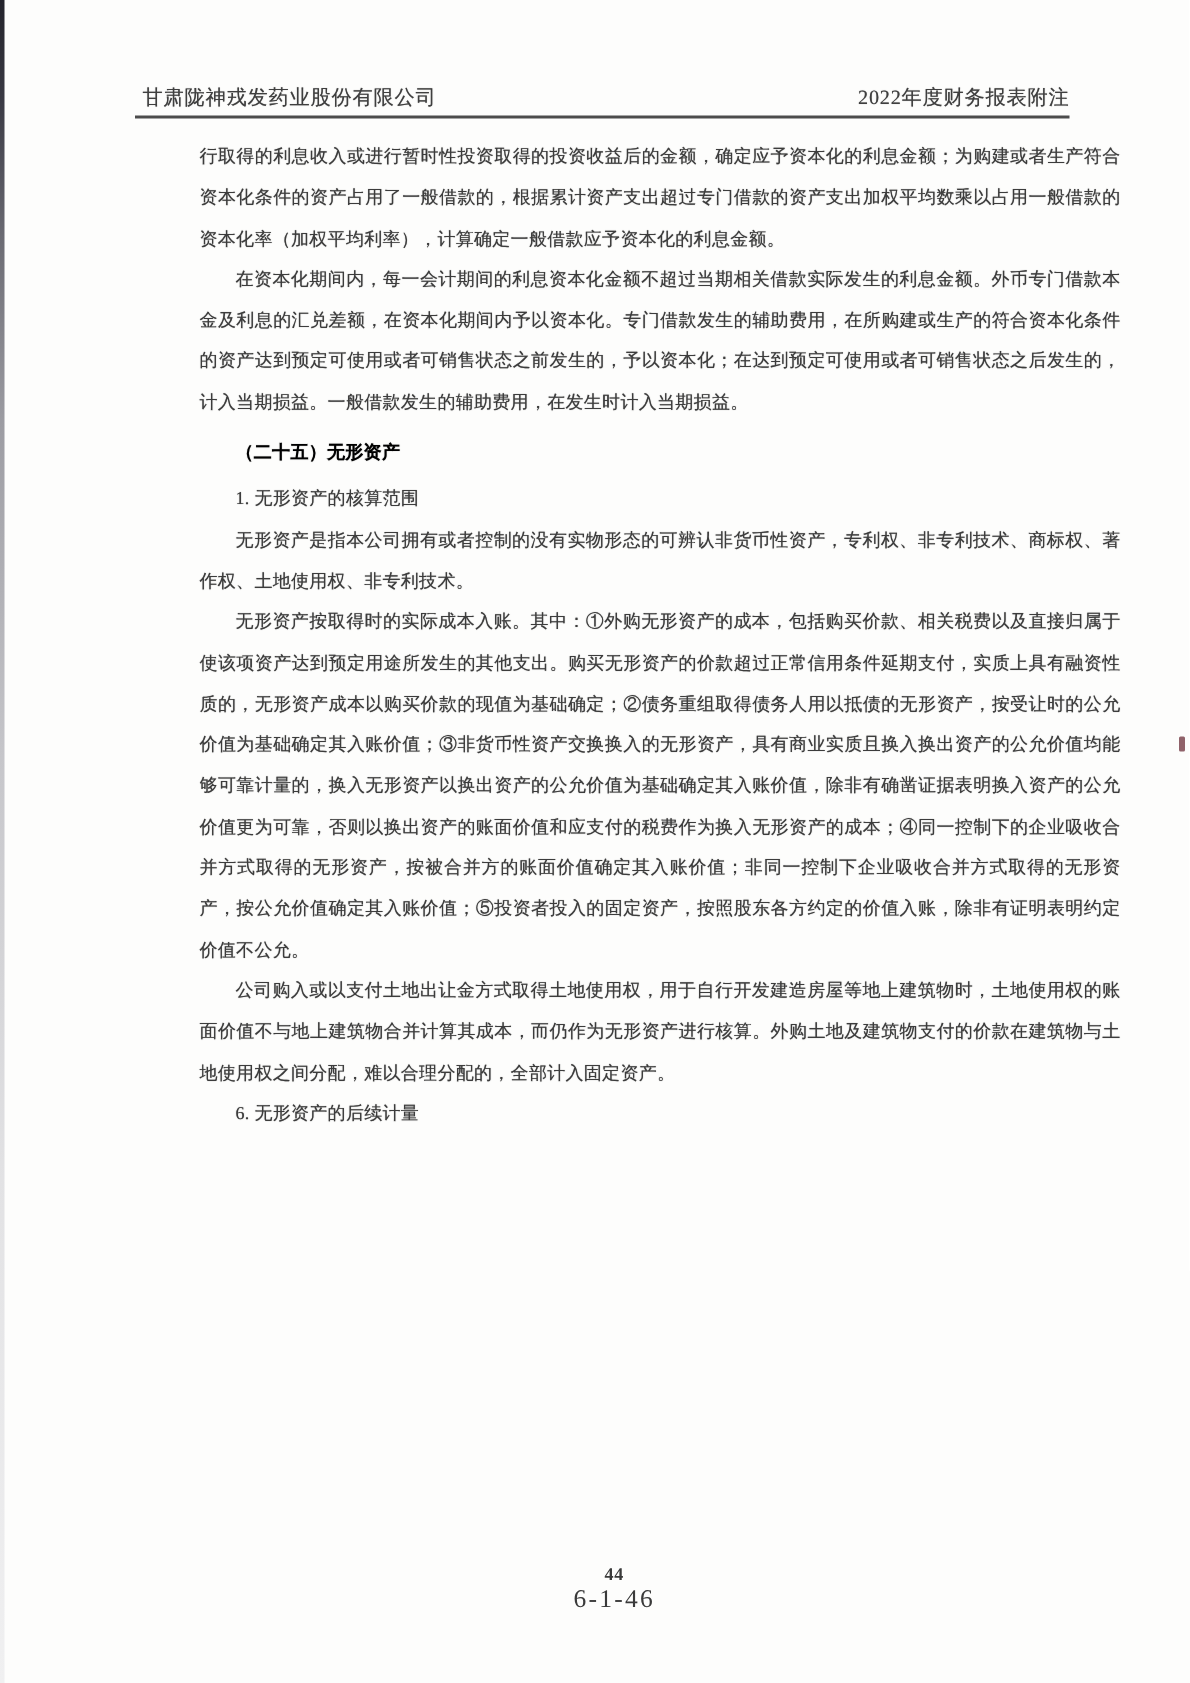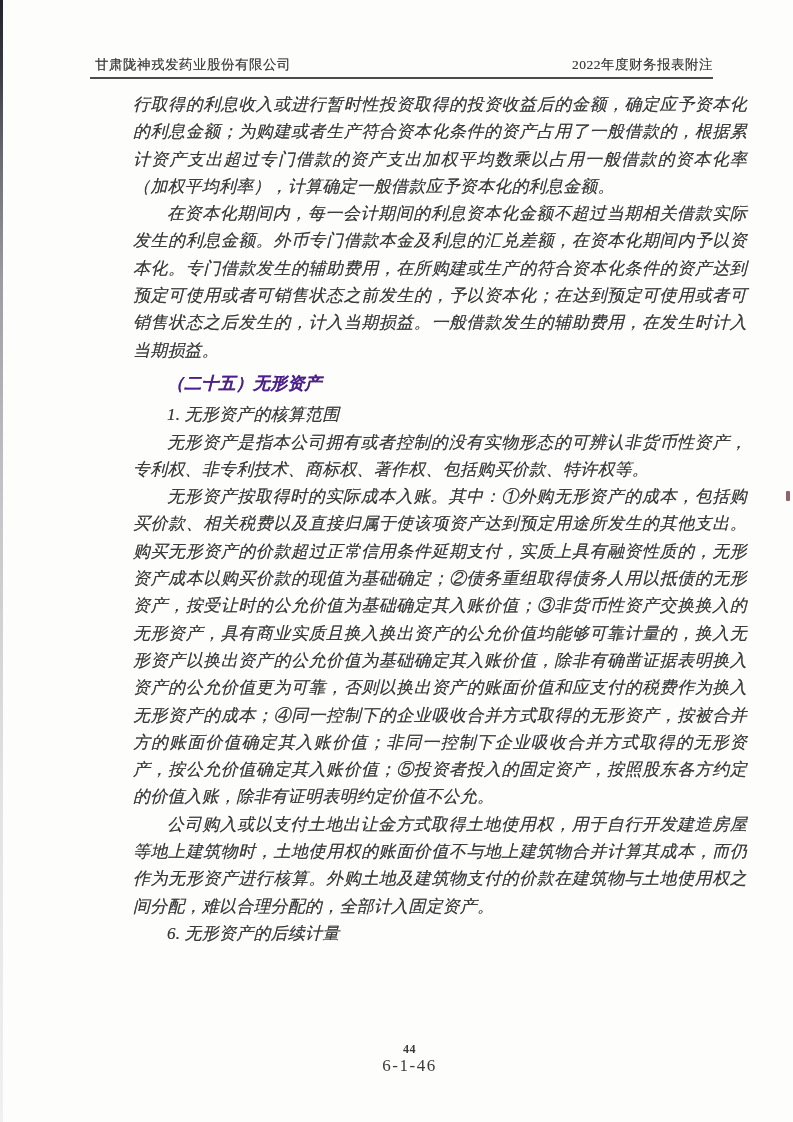--- a/index.html
+++ b/index.html
@@ -48,34 +48,33 @@
   .header-rule {
     position: absolute;
     top: 77px; left: 90px;
     width: 623px;
     border-bottom: 2px solid #4c4c4c;
   }
   .doc-body {
     position: absolute;
     top: 91px; left: 133px;
     width: 614px;
-    font-size: 17px;
+    font-size: 12px;
     line-height: 27.3px;
     text-align: justify;
     text-shadow: 0 0 .6px rgba(66,66,66,.75);
     letter-spacing: .2px;
-    font-style: italic;
   }
   .para { margin: 0; text-indent: 2em; }
   .para.noindent { text-indent: 0; }
   .section-heading {
     margin: 6px 0 4px;
     text-indent: 2em;
     font-weight: bold;
-    color: #4c1d95;
+    color: #000000;
   }
   .sub-heading { margin: 0; text-indent: 2em; }
   .footer {
     position: absolute;
     top: 1043px; left: 0;
     width: 100%;
     text-align: center;
     transform: translateX(13px);
     color: #3a3a3a;
   }
@@ -103,21 +102,21 @@
     <span>甘肃陇神戎发药业股份有限公司</span>
     <span>2022年度财务报表附注</span>
   </div>
   <div class="header-rule"></div>
 
   <div class="doc-body">
     <p class="para noindent">行取得的利息收入或进行暂时性投资取得的投资收益后的金额，确定应予资本化的利息金额；为购建或者生产符合资本化条件的资产占用了一般借款的，根据累计资产支出超过专门借款的资产支出加权平均数乘以占用一般借款的资本化率（加权平均利率），计算确定一般借款应予资本化的利息金额。</p>
     <p class="para">在资本化期间内，每一会计期间的利息资本化金额不超过当期相关借款实际发生的利息金额。外币专门借款本金及利息的汇兑差额，在资本化期间内予以资本化。专门借款发生的辅助费用，在所购建或生产的符合资本化条件的资产达到预定可使用或者可销售状态之前发生的，予以资本化；在达到预定可使用或者可销售状态之后发生的，计入当期损益。一般借款发生的辅助费用，在发生时计入当期损益。</p>
     <p class="section-heading">（二十五）无形资产</p>
     <p class="sub-heading">1. 无形资产的核算范围</p>
-    <p class="para">无形资产是指本公司拥有或者控制的没有实物形态的可辨认非货币性资产，专利权、非专利技术、商标权、著作权、包括购买价款、特许权等。</p>
+    <p class="para">无形资产是指本公司拥有或者控制的没有实物形态的可辨认非货币性资产，专利权、非专利技术、商标权、著作权、土地使用权、非专利技术。</p>
     <p class="para">无形资产按取得时的实际成本入账。其中：①外购无形资产的成本，包括购买价款、相关税费以及直接归属于使该项资产达到预定用途所发生的其他支出。购买无形资产的价款超过正常信用条件延期支付，实质上具有融资性质的，无形资产成本以购买价款的现值为基础确定；②债务重组取得债务人用以抵债的无形资产，按受让时的公允价值为基础确定其入账价值；③非货币性资产交换换入的无形资产，具有商业实质且换入换出资产的公允价值均能够可靠计量的，换入无形资产以换出资产的公允价值为基础确定其入账价值，除非有确凿证据表明换入资产的公允价值更为可靠，否则以换出资产的账面价值和应支付的税费作为换入无形资产的成本；④同一控制下的企业吸收合并方式取得的无形资产，按被合并方的账面价值确定其入账价值；非同一控制下企业吸收合并方式取得的无形资产，按公允价值确定其入账价值；⑤投资者投入的固定资产，按照股东各方约定的价值入账，除非有证明表明约定价值不公允。</p>
     <p class="para">公司购入或以支付土地出让金方式取得土地使用权，用于自行开发建造房屋等地上建筑物时，土地使用权的账面价值不与地上建筑物合并计算其成本，而仍作为无形资产进行核算。外购土地及建筑物支付的价款在建筑物与土地使用权之间分配，难以合理分配的，全部计入固定资产。</p>
     <p class="sub-heading">6. 无形资产的后续计量</p>
   </div>
 
   <div class="footer">
     <div class="page-number">44</div>
     <div class="doc-code">6-1-46</div>
   </div>
 

